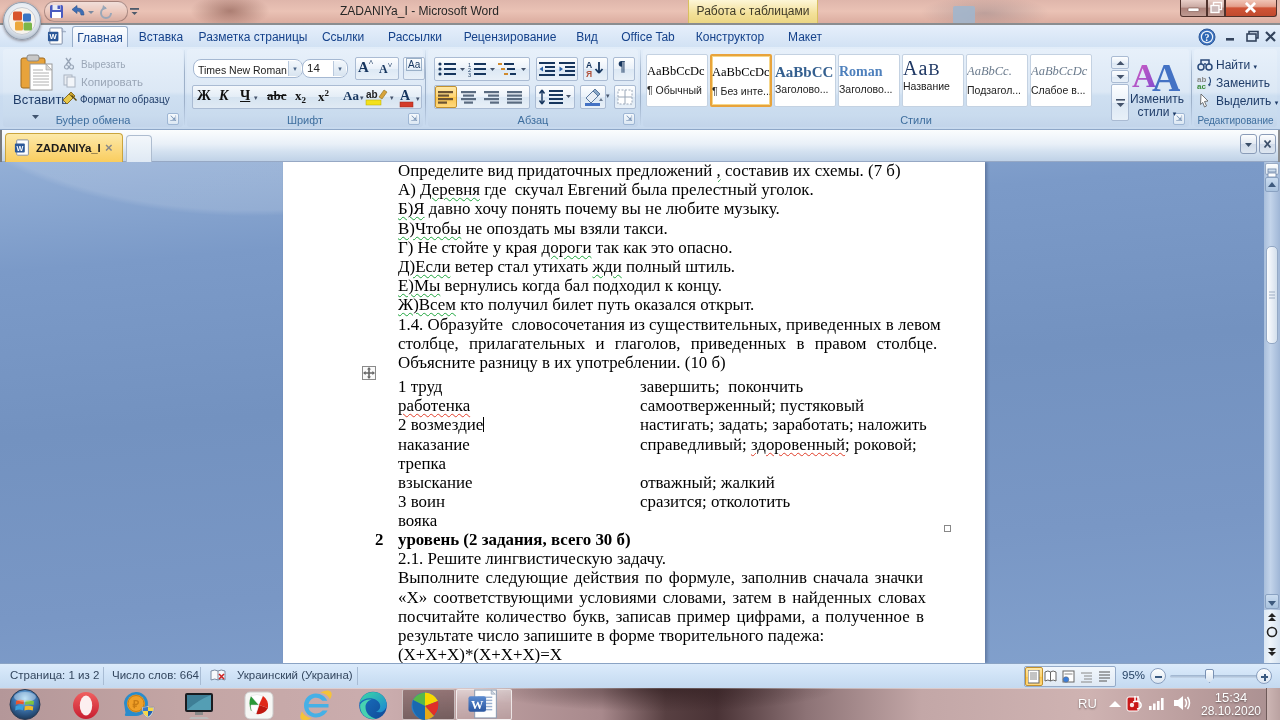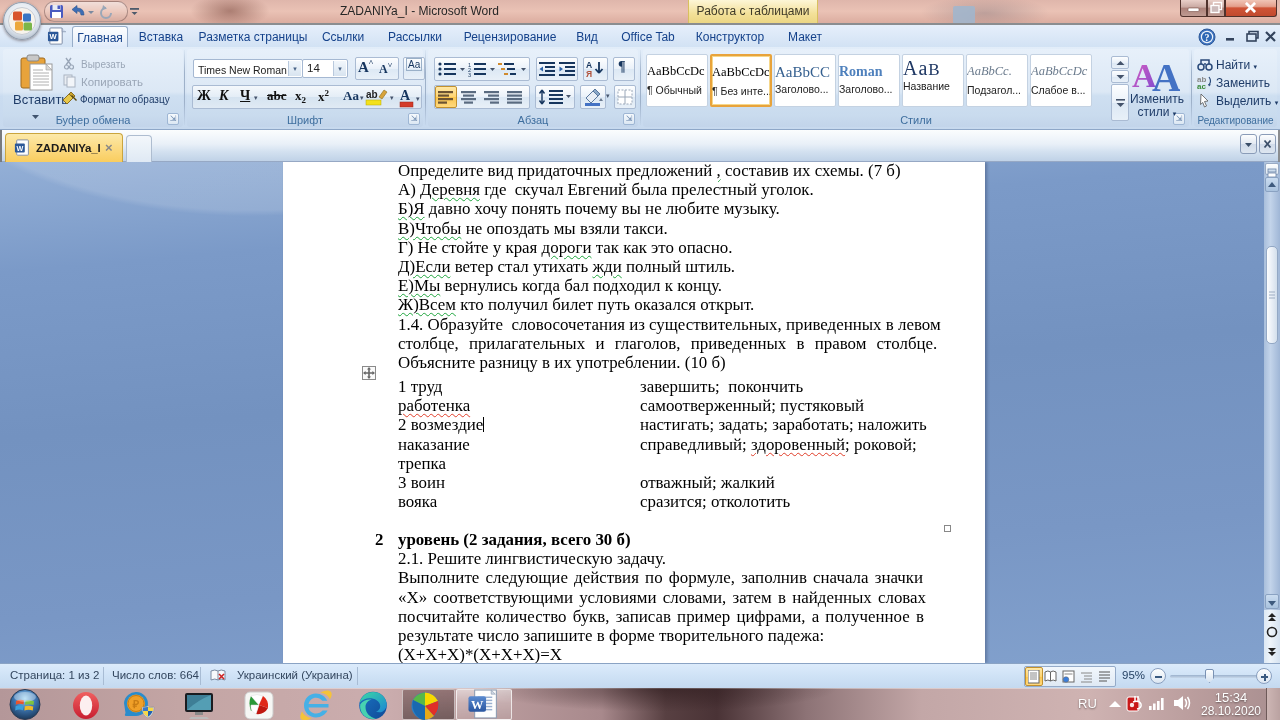--- a/index.html
+++ b/index.html
@@ -25,21 +25,21 @@
 #wordicon{left:47px;top:27px;width:19px;height:19px}
 .ribbon-minis{left:1196px;top:28px}
 
 #ribbon{left:0;top:47px;width:1280px;height:83px;background:linear-gradient(#e2edf9,#d8e5f4 55%,#cadcf0 60%,#c7d9ee);border-bottom:1px solid #8ea7c8}
 .rgroup{position:absolute;top:2px;height:78px;border-radius:3px;background:linear-gradient(#e7f0fa,#dce8f5 55%,#cedfF1 60%,#c9dbee 85%,#c2d4ea)}
 .rgroup .glabel{position:absolute;left:0;bottom:1px;width:100%;text-align:center;font-size:11px;color:#3e6e9e}
 .gsep{position:absolute;top:3px;width:1px;height:75px;background:linear-gradient(rgba(158,177,201,.1),#9eb1c9 30%,#9eb1c9 70%,rgba(158,177,201,.1))}
 .dlauncher{position:absolute;bottom:2px;width:12px;height:12px;border:1px solid #9eb6d4;border-radius:2px;background:linear-gradient(#f6fafd,#dbe7f3);font-size:8px;color:#5f7ea6;text-align:center;line-height:10px}
 .rbtn-txt{position:absolute;font-size:11px;color:#1f3c68;white-space:nowrap}
 .rbtn-txt.dis{color:#9ba7b7}
-.combo{position:absolute;height:19px;background:#fff;border:1px solid #a5b8d2;border-radius:2px;font-size:11.5px;color:#222;padding:2px 3px 0 4px;white-space:nowrap;overflow:hidden}
+.combo{position:absolute;height:19px;background:#fff;border:1px solid #a5b8d2;border-radius:8px;font-size:11.5px;color:#222;padding:2px 3px 0 4px;white-space:nowrap;overflow:hidden}
 .combo .da{position:absolute;right:1px;top:1px;width:13px;height:15px;background:linear-gradient(#f2f7fc,#d8e4f0);border-left:1px solid #b9c9dd;font-size:7px;color:#4a6487;text-align:center;line-height:15px}
 .sbtn{position:absolute;border:1px solid #aabbd3;border-radius:2px;background:linear-gradient(#fdfeff,#eaf1f9 50%,#dce8f4 51%,#e8f0f8)}
 .orangesel{background:linear-gradient(#ffe8a6,#ffd470 50%,#fbc54d 51%,#ffd97e)!important;border:1px solid #c2912e!important}
 
 .stylebox{position:absolute;top:5px;width:62px;height:53px;background:#fff;border:1px solid #c4d2e2;border-radius:2px;text-align:left}
 .stylebox .sample{display:block;margin-top:9px;font-family:"Liberation Serif",serif;font-size:12.5px;color:#000;white-space:nowrap;overflow:hidden}
 .stylebox .sname{display:block;margin-top:5px;font-size:10.5px;color:#222;white-space:nowrap;overflow:hidden}
 
 #otbar{left:0;top:130px;width:1280px;height:32px;background:linear-gradient(#fbfdfe,#e9f0f8 45%,#d3e1f0 70%,#c0d2e7);border-bottom:1px solid #96a8c4}
 #otab{left:5px;top:3px;width:118px;height:29px;background:linear-gradient(#fce9a9,#fbd97f 55%,#f9cd5f);border:1px solid #caa53e;border-bottom:none;border-radius:4px 4px 0 0}
@@ -85,20 +85,21 @@
     <div>1.4. Образуйте&nbsp; словосочетания из существительных, приведенных в левом</div>
     <div style="word-spacing:6px">столбце, прилагательных и глаголов, приведенных в правом столбце.</div>
     <div>Объясните разницу в их употреблении. (10 б)</div>
   </div>
   <div class="abs" id="tcol1" style="left:398px;top:215px;width:230px;font-family:'Liberation Serif',serif;font-size:16.9px;line-height:19.2px;color:#000;white-space:nowrap">
     <div>1 труд</div>
     <div><span class="sqr">работенка</span></div>
     <div>2 возмездие<span id="caret"></span></div>
     <div>наказание</div>
     <div>трепка</div>
+    <div>взыскание</div>
     <div>3 воин</div>
     <div>вояка</div>
   </div>
   <div class="abs" id="tcol2" style="left:640px;top:215px;width:310px;font-family:'Liberation Serif',serif;font-size:16.9px;line-height:19.2px;color:#000;white-space:nowrap">
     <div>завершить;&nbsp; покончить</div>
     <div>самоотверженный; пустяковый</div>
     <div>настигать; задать; заработать; наложить</div>
     <div>справедливый; <span class="sqr">здоровенный</span>; роковой;</div>
     <div>&nbsp;</div>
     <div>отважный; жалкий</div>
@@ -434,21 +435,21 @@
     <div class="dlauncher" style="right:4px">⇲</div>
     <div class="stylebox" style="left:3px">
           <span class="sample">AaBbCcDc</span>
           <span class="sname">¶ Обычный</span>
         </div>
     <div class="stylebox" style="left:67px;border:2px solid #e8a33b;box-shadow:0 0 0 1px #f6d78a inset">
           <span class="sample">AaBbCcDc</span>
           <span class="sname">¶ Без инте...</span>
         </div>
     <div class="stylebox" style="left:131px">
-          <span class="sample" style="font-size:15px;font-weight:normal;color:#345f8f">AaBbCС</span>
+          <span class="sample" style="font-size:15px;font-weight:bold;color:#345f8f">AaBbCС</span>
           <span class="sname" style="margin-top:2px">Заголово...</span>
         </div>
     <div class="stylebox" style="left:195px">
           <span class="sample" style="font-size:14px;font-weight:bold;color:#4f81bd">Roman</span>
           <span class="sname" style="margin-top:3px">Заголово...</span>
         </div>
     <div class="stylebox" style="left:259px">
           <span class="sample" style="font-size:20px;color:#1f3864;margin-top:2px;letter-spacing:1px">Aa<span style="font-size:17px">B</span></span>
           <span class="sname" style="margin-top:0px">Название</span>
         </div>

